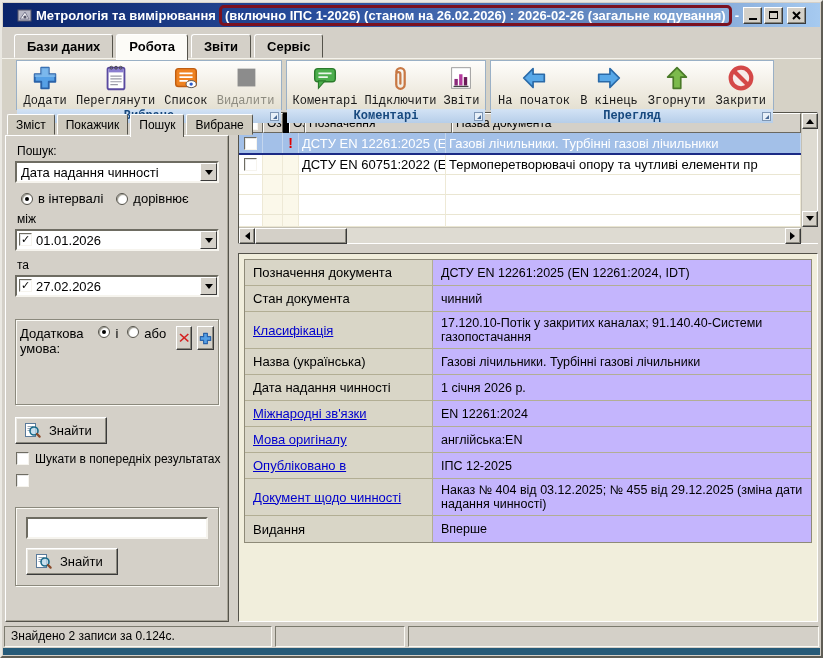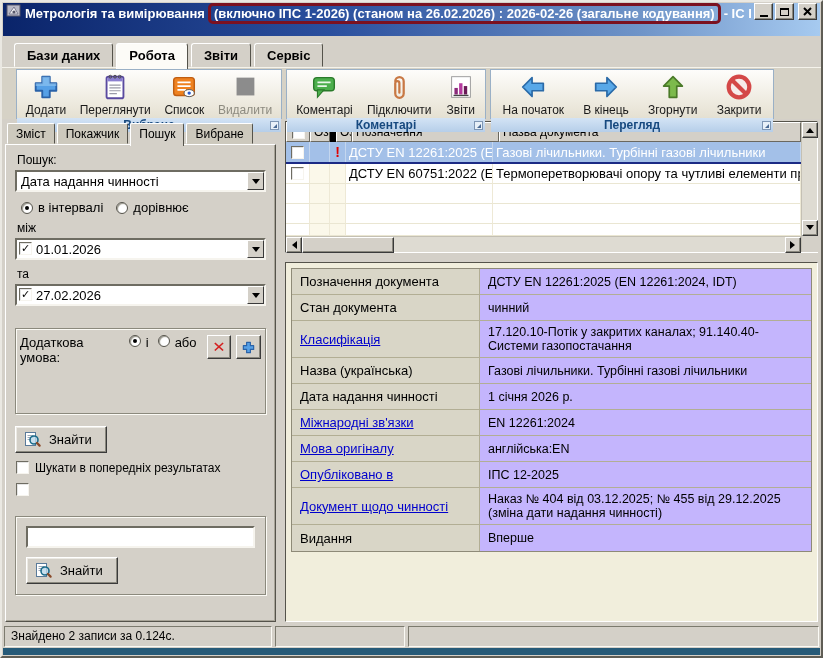--- a/index.html
+++ b/index.html
@@ -3,61 +3,61 @@
 <meta charset="utf-8">
 <style>
   * { margin:0; padding:0; box-sizing:border-box; }
   html,body { background:#fff; }
   body { font-family:"Liberation Sans","DejaVu Sans",sans-serif; font-size:12px; color:#000; }
 
   .win { width:823px; height:658px; display:flex; flex-direction:column;
          background:#d4d0c8; border:2px solid; border-color:#eae8e2 #5f5d55 #5f5d55 #eae8e2; }
 
   
-  .titlebar { height:33px; margin:1px; display:flex; align-items:flex-start; gap:3px; padding:0 3px;
+  .titlebar { height:24px; margin:1px; display:flex; align-items:center; gap:3px; padding:0 14px;
               background:linear-gradient(90deg,#0a246a 0%,#2a4f9e 40%,#6f94c8 78%,#a6caf0 100%);
               color:#fff; font-weight:bold; font-size:13px; white-space:nowrap; overflow:hidden; }
   .app-ico { width:16px; height:15px; flex:0 0 auto; }
   .title-text { flex:1; overflow:hidden; white-space:nowrap; display:flex; align-items:center; }
   .title-hl { border:3px solid #7b1120; border-radius:5px; padding:0 3px; margin:0 3px; }
   .wbtns { display:flex; gap:2px; flex:0 0 auto; }
   .wbtn { width:19px; height:17px; background:#d4d0c8; display:flex; align-items:center; justify-content:center;
           border:1px solid; border-color:#fff #3a3a3a #3a3a3a #fff; box-shadow:inset -1px -1px 0 #8a887e; }
   .wbtn.close { margin-left:2px; }
   .g-min { width:8px; height:2px; background:#000; margin-top:8px; }
   .g-max { width:9px; height:8px; border:1px solid #000; border-top:2px solid #000; }
 
   
   .tabrow { height:30px; display:flex; align-items:flex-end; padding-left:12px; position:relative; z-index:3; }
   .tab { font-weight:bold; font-size:13px; padding:4px 12px 3px; margin-right:3px; background:#d4d0c8;
          border:1px solid; border-color:#fff #55534b #d4d0c8 #fff; border-radius:3px 3px 0 0; cursor:default; }
   .tab.active { background:#fcfbf7; padding-bottom:6px; position:relative; top:2px; border-bottom:none; }
 
   
   .ribbon { height:52px; background:#d6d2c6; border-top:1px solid #f5f3ec; display:flex; gap:4px;
-            padding:1px 0 0 14px; position:relative; z-index:2; }
+            padding:1px 0 0 14px; position:relative; z-index:2;font-family:Liberation Mono, monospace; }
   .rgroup { border:1px solid #9ab0c6; background:linear-gradient(#fefdfb,#ece8dc 75%,#e4e0d2);
             display:flex; flex-direction:column; }
   .rgroup.g0 { width:266px; } .rgroup.g1 { width:200px; } .rgroup.g2 { width:284px; }
   .rbtns { flex:1; display:flex; align-items:center; justify-content:space-around; padding:1px 2px 0; }
   .rbtn { display:flex; flex-direction:column; align-items:center; gap:1px; padding:1px 3px; cursor:default; }
   .rbtn .lbl { font-size:12px; color:#1a1a1a; white-space:nowrap; }
   .rbtn.disabled .lbl { color:#8d8b80; }
   .gcap { height:16px; background:linear-gradient(#d3e3f5,#b6cee9); color:#17497f; font-weight:bold;
           font-size:12px; display:flex; align-items:center; justify-content:center; position:relative; }
   .launcher { position:absolute; right:2px; top:3px; width:9px; height:9px; border:1px solid #7e96b4;
               background:#e8f0f8; }
   .launcher::after { content:""; position:absolute; right:1px; bottom:1px; width:0; height:0;
                      border-left:4px solid transparent; border-bottom:4px solid #4a6a94; }
 
   
   .main { flex:1; display:flex; padding:2px 3px; min-height:0; }
 
   
-  .left { width:271px; display:flex; flex-direction:column; }
+  .left { width:224px; display:flex; flex-direction:column; }
   .ltabs { height:23px; display:flex; align-items:flex-end; padding-left:2px; position:relative; z-index:2; }
   .ltab { font-size:12px; padding:3px 8px 2px; margin-right:2px; background:#cdc9bd;
           border:1px solid; border-color:#fff #55534b #cdc9bd #fff; border-radius:2px 2px 0 0; cursor:default; }
   .ltab.active { background:#d4d0c8; padding-bottom:5px; position:relative; top:2px; border-bottom:none; }
   .lbody { flex:1; border:1px solid; border-color:#fff #55534b #55534b #fff;
            box-shadow:inset -1px -1px 0 #a8a498; background:#d4d0c8; padding:7px 9px 5px; overflow:hidden; }
 
   .flabel { font-size:12px; margin:1px 0 3px 2px; }
   .combo { height:22px; background:#fff; border:2px solid; border-color:#6e6c62 #f6f4ee #f6f4ee #6e6c62;
            display:flex; align-items:stretch; }

